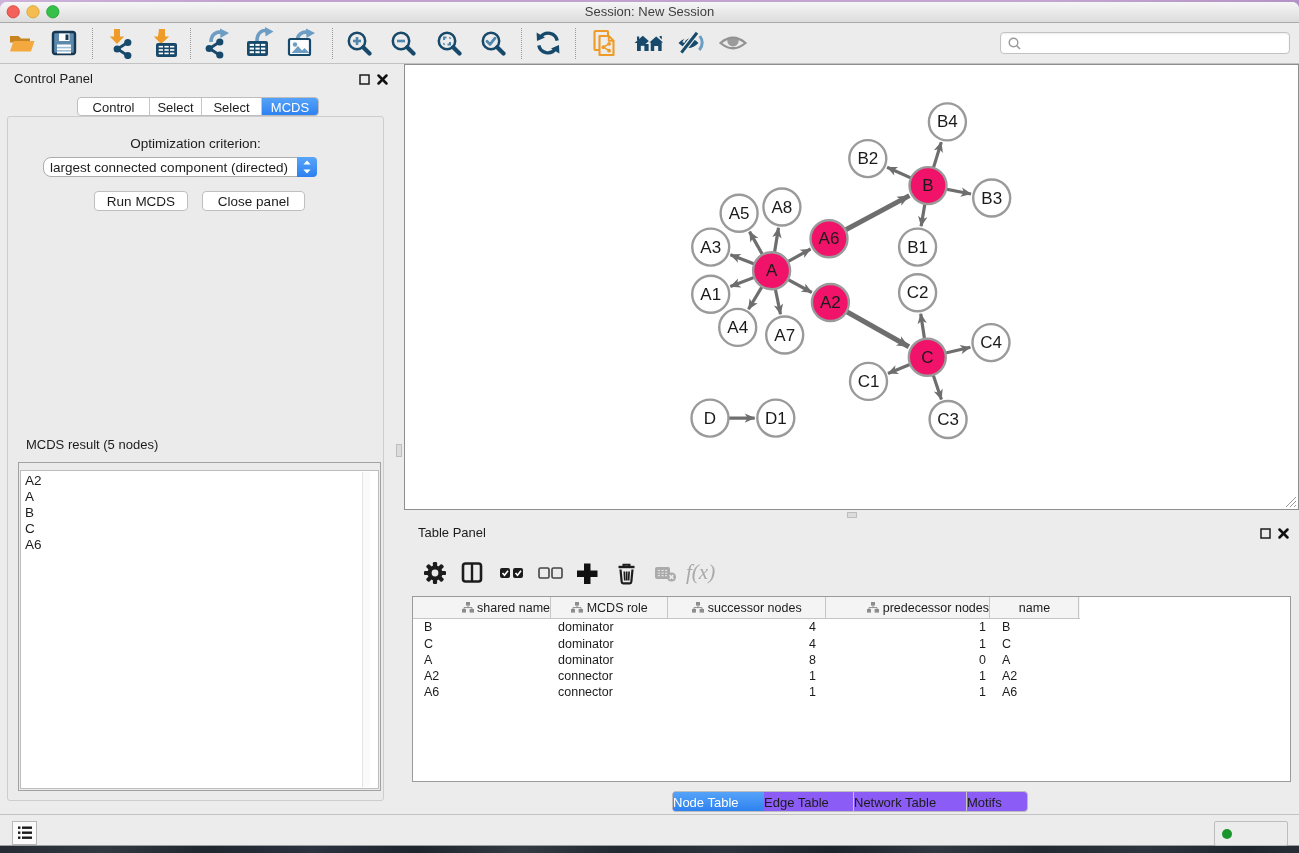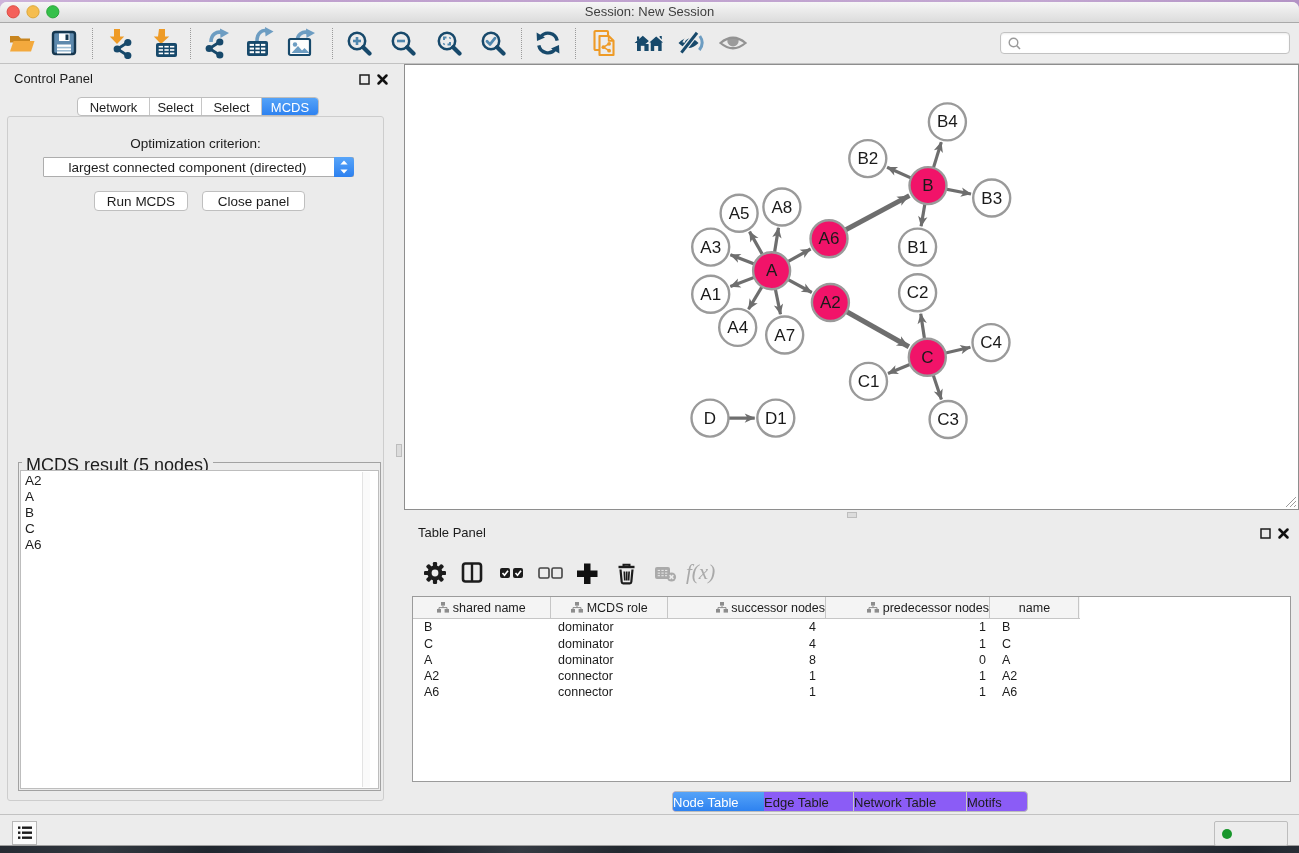--- a/index.html
+++ b/index.html
@@ -186,42 +186,42 @@
   <rect x="2" y="2" width="9" height="9" fill="none" stroke="#1d1d1d" stroke-width="1.5"></rect>
   <g stroke="#111" stroke-width="2.5" stroke-linecap="round">
         <line x1="20.5" y1="2.5" x2="28.5" y2="10.5"></line>
         <line x1="28.5" y1="2.5" x2="20.5" y2="10.5"></line>
       </g>
  </svg>
 
  <div class="abs" style="left:7px;top:53px;width:377px;height:685px;background:#ebebeb;border:1px solid #cdcdcd;border-radius:3px"></div>
 
  <div class="abs" style="left:77px;top:34px;height:19px;display:flex;border:1px solid #bdbdbd;border-radius:4px;overflow:hidden;background:#fff;line-height:19px;text-align:center;font-size:13px">
-  <div style="width:72px;border-right:1px solid #c6c6c6">Network</div>
+  <div style="width:72px;border-right:1px solid #c6c6c6">Control</div>
   <div style="width:52px;border-right:1px solid #c6c6c6">Select</div>
   <div style="width:60px;border-right:1px solid #c6c6c6">Select</div>
   <div style="width:56px;background:linear-gradient(#55a3f8,#2e82f0);color:#fff">MCDS</div>
  </div>
  <div class="abs" style="left:0;top:73px;width:391px;text-align:center;font-size:13.5px">Optimization criterion:</div>
 
- <div class="abs" style="left:43px;top:94px;width:311px;height:20px;background:#fff;border:1px solid #adadad;border-radius:1px">
+ <div class="abs" style="left:43px;top:94px;width:274px;height:20px;background:#fff;border:1px solid #adadad;border-radius:8px">
   <div style="position:absolute;left:0;right:22px;top:0;bottom:0;text-align:center;line-height:19px;font-size:13.5px">largest connected component (directed)</div>
   <div style="position:absolute;right:-1px;top:-1px;width:20px;height:20px;background:linear-gradient(#58a5f9,#2c80ef);border-radius:0 4px 4px 0">
    <svg width="20" height="20">
           <path d="M10 3.5 L13.6 7.6 H6.4 z" fill="#fff"></path>
           <path d="M10 16.5 L13.6 12.4 H6.4 z" fill="#fff"></path>
         </svg>
   </div>
  </div>
 
  <div class="abs" style="left:94px;top:128px;width:94px;height:20px;background:#fff;border:1px solid #bfbfbf;border-radius:4px;text-align:center;line-height:19px;font-size:13.5px">Run MCDS</div>
  <div class="abs" style="left:202px;top:128px;width:103px;height:20px;background:#fff;border:1px solid #bfbfbf;border-radius:4px;text-align:center;line-height:19px;font-size:13.5px">Close panel</div>
 
  <div class="abs" style="left:18px;top:399px;width:363px;height:329px;border:1px solid #a2a2a2"></div>
- <div class="abs" style="left:22px;top:392px;background:#ebebeb;padding:0 4px;font-size:18px">MCDS result (5 nodes)</div>
+ <div class="abs" style="left:22px;top:374px;background:#ebebeb;padding:0 4px;font-size:13px">MCDS result (5 nodes)</div>
  <div class="abs" style="left:20px;top:407px;width:359px;height:319px;background:#fff;border:1px solid #bdbdbd">
   <div style="position:absolute;right:8px;top:1px;bottom:1px;width:8px;background:#fafafa;border-left:1px solid #e3e3e3"></div>
   <div style="padding:2px 0 0 4px;font-size:13.5px;line-height:16.1px">A2<br>A<br>B<br>C<br>A6</div>
  </div>
 </div>
 
 <div class="abs" style="left:404px;top:64px;width:895px;height:446px;border:1px solid #8e8e8e;background:#fff">
  <svg width="893" height="423" viewBox="405 86 893 423" style="position:absolute;left:0;top:22px">
   <defs>
    <marker id="arrA" viewBox="-1 -5 12 10" markerWidth="12" markerHeight="10" refX="10" refY="0" orient="auto" markerUnits="userSpaceOnUse">
@@ -362,37 +362,37 @@
       <rect x="250.0" y="17.2" width="2.3" height="1.0" fill="#ececec"></rect>
  <circle cx="256.5" cy="19" r="4.6" fill="#aaaaaa"></circle>
  <path d="M254.6 17.1 l3.8 3.8 M258.4 17.1 l-3.8 3.8" stroke="#ececec" stroke-width="1.5"></path>
 </g>
 <text x="271" y="21" font-family="Liberation Serif" font-style="italic" font-size="21" fill="#a9a9a9">f(x)</text>
 </svg>
 
 <div class="abs" style="left:412px;top:596px;width:879px;height:186px;background:#fff;border:1px solid #9b9b9b">
  <div style="position:absolute;left:0;top:0;width:667px;height:22px;background:#f4f4f4;border-bottom:1px solid #c6c6c6"></div>
  <div style="position:absolute;left:0;top:0;height:22px;line-height:22px;font-size:12.5px;color:#1c1c1c">
-  <span style="position:absolute;left:0;width:138px;text-align:center;border-right:1px solid #c6c6c6;height:22px"><svg width="12" height="11" viewBox="0 0 12 11" style="vertical-align:-1px">
+  <span style="position:absolute;left:0;width:138px;text-align:right;border-right:1px solid #c6c6c6;height:22px"><svg width="12" height="11" viewBox="0 0 12 11" style="vertical-align:-1px">
           <g fill="#8d8d8d">
             <rect x="4" y="0" width="4" height="3.6"></rect>
             <rect x="0" y="7" width="4" height="3.6"></rect>
             <rect x="7.6" y="7" width="4.4" height="3.6"></rect>
           </g>
           <path d="M6 3.6 v2 M2 7 V5.6 h8 V7" stroke="#8d8d8d" stroke-width="1" fill="none"></path>
         </svg> shared name</span>
   <span style="position:absolute;left:139px;width:116px;text-align:center;border-right:1px solid #c6c6c6;height:22px"><svg width="12" height="11" viewBox="0 0 12 11" style="vertical-align:-1px">
           <g fill="#8d8d8d">
             <rect x="4" y="0" width="4" height="3.6"></rect>
             <rect x="0" y="7" width="4" height="3.6"></rect>
             <rect x="7.6" y="7" width="4.4" height="3.6"></rect>
           </g>
           <path d="M6 3.6 v2 M2 7 V5.6 h8 V7" stroke="#8d8d8d" stroke-width="1" fill="none"></path>
         </svg> MCDS role</span>
-  <span style="position:absolute;left:256px;width:157px;text-align:right;border-right:1px solid #c6c6c6;height:22px"><svg width="12" height="11" viewBox="0 0 12 11" style="vertical-align:-1px">
+  <span style="position:absolute;left:256px;width:157px;text-align:center;border-right:1px solid #c6c6c6;height:22px"><svg width="12" height="11" viewBox="0 0 12 11" style="vertical-align:-1px">
           <g fill="#8d8d8d">
             <rect x="4" y="0" width="4" height="3.6"></rect>
             <rect x="0" y="7" width="4" height="3.6"></rect>
             <rect x="7.6" y="7" width="4.4" height="3.6"></rect>
           </g>
           <path d="M6 3.6 v2 M2 7 V5.6 h8 V7" stroke="#8d8d8d" stroke-width="1" fill="none"></path>
         </svg> successor nodes</span>
   <span style="position:absolute;left:414px;width:163px;text-align:right;border-right:1px solid #c6c6c6;height:22px"><svg width="12" height="11" viewBox="0 0 12 11" style="vertical-align:-1px">
           <g fill="#8d8d8d">
             <rect x="4" y="0" width="4" height="3.6"></rect>

